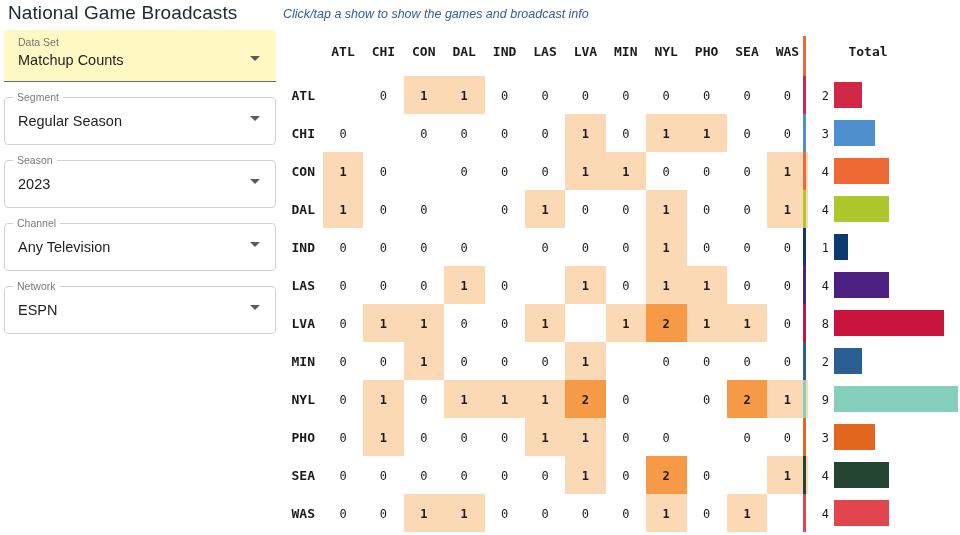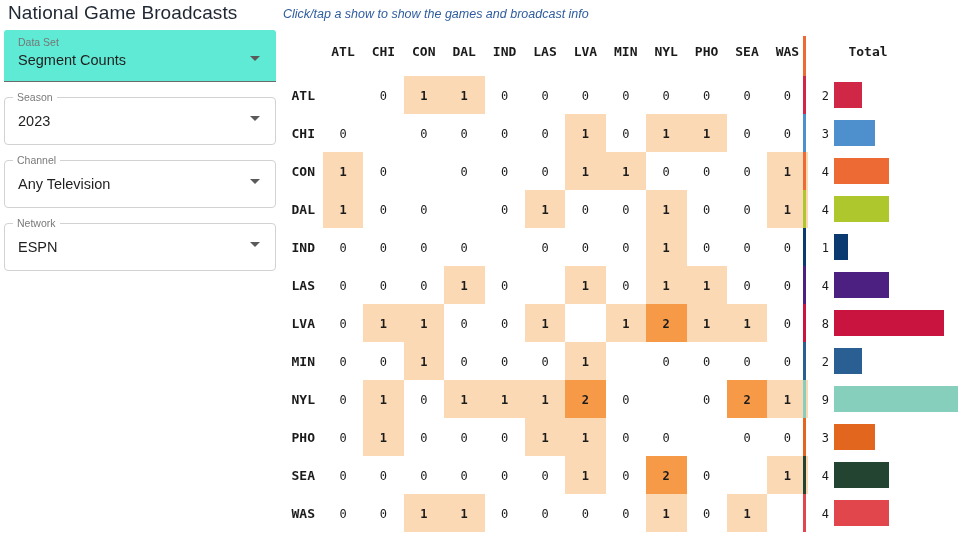--- a/index.html
+++ b/index.html
@@ -24,21 +24,21 @@
     white-space: nowrap;
   }
 
   
   .sidebar { position: absolute; left: 4px; top: 30px; width: 272px; }
 
   .sel { position: relative; width: 272px; margin-bottom: 9px; }
 
   
   .sel.filled {
-    height: 52px; background: #5eead4;
+    height: 52px; background: #fef9c3;
     border-bottom: 1.5px solid #6b6b6b;
     border-radius: 3px 3px 0 0;
   }
   .sel.filled .lab {
     position: absolute; left: 14px; top: 6px;
     font-size: 10.5px; color: #767676;
   }
   .sel.filled .val {
     position: absolute; left: 14px; top: 22px;
     font-size: 14.5px; color: #1f1f1f;
@@ -107,21 +107,27 @@
 <body>
 
 <div id="app">
 
   <div class="page-title">National Game Broadcasts</div>
   <div class="hint">Click/tap a show to show the games and broadcast info</div>
 
   <div class="sidebar" id="sidebar">
       <div class="sel filled">
         <div class="lab">Data Set</div>
-        <div class="val">Segment Counts</div>
+        <div class="val">Matchup Counts</div>
+        <div class="caret"></div>
+      </div>
+      <div class="sel outlined">
+        <div class="box"></div>
+        <div class="notch">Segment</div>
+        <div class="val">Regular Season</div>
         <div class="caret"></div>
       </div>
       <div class="sel outlined">
         <div class="box"></div>
         <div class="notch">Season</div>
         <div class="val">2023</div>
         <div class="caret"></div>
       </div>
       <div class="sel outlined">
         <div class="box"></div>

